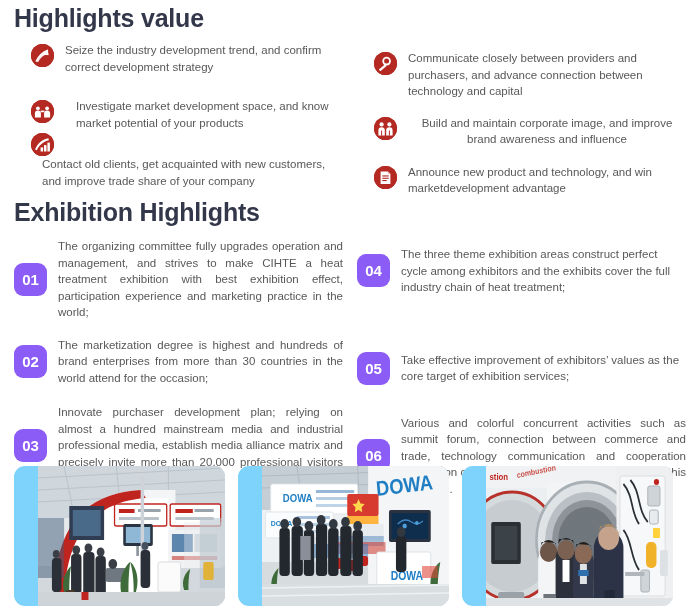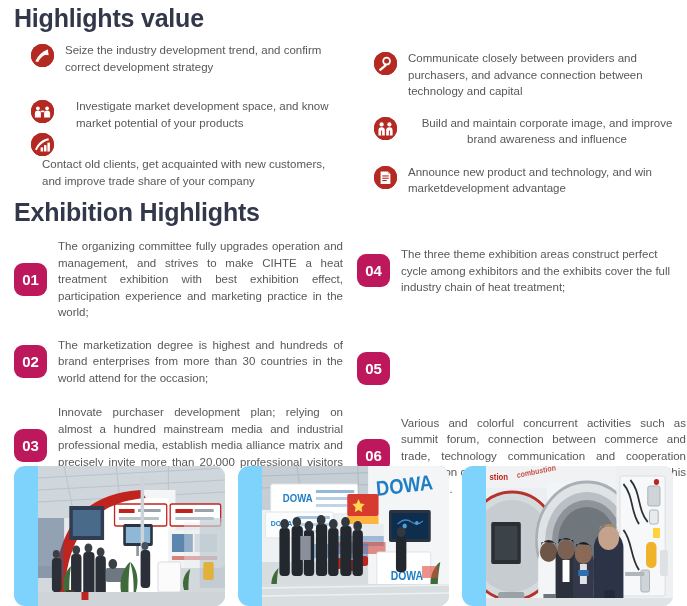--- a/index.html
+++ b/index.html
@@ -72,21 +72,21 @@
     display: flex;
     align-items: center;
     padding-left: 14px;
     box-sizing: border-box;
   }
   .hl-badge {
     flex: 0 0 auto;
     width: 33px;
     height: 33px;
     border-radius: 9px;
-    background: #be185d;
+    background: #8b5cf6;
     color: #ffffff;
     font-size: 15px;
     font-weight: bold;
     display: flex;
     align-items: center;
     justify-content: center;
     letter-spacing: 0px;
     font-family: "Liberation Sans", sans-serif;
   }
   .hl-text {
@@ -243,20 +243,21 @@
 
   <div class="col">
 
     <div class="hl-item" style="margin-top:8px;">
       <span class="hl-badge">04</span>
       <span class="hl-text nojust">The three theme exhibition areas construct perfect cycle among exhibitors and the exhibits cover the full industry chain of heat treatment;</span>
     </div>
 
     <div class="hl-item" style="margin-top:56px;">
       <span class="hl-badge">05</span>
+      <span class="hl-text nojust">Take effective improvement of exhibitors’ values as the core target of exhibition services;</span>
     </div>
 
     <div class="hl-item" style="margin-top:30px;">
       <span class="hl-badge">06</span>
       <span class="hl-text">Various and colorful concurrent activities such as summit forum, connection between commerce and trade, technology communication and cooperation negotiation contribute to the high additional value of this exhibition.</span>
     </div>
 
   </div>
 </div>
 

